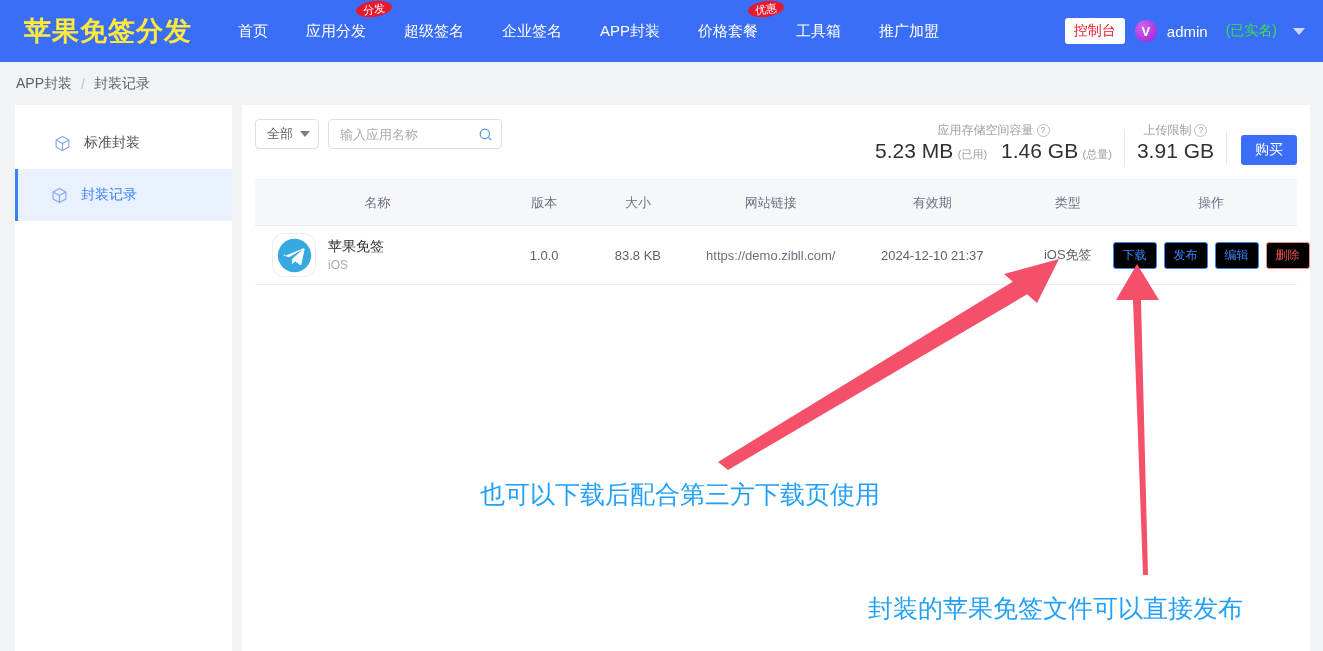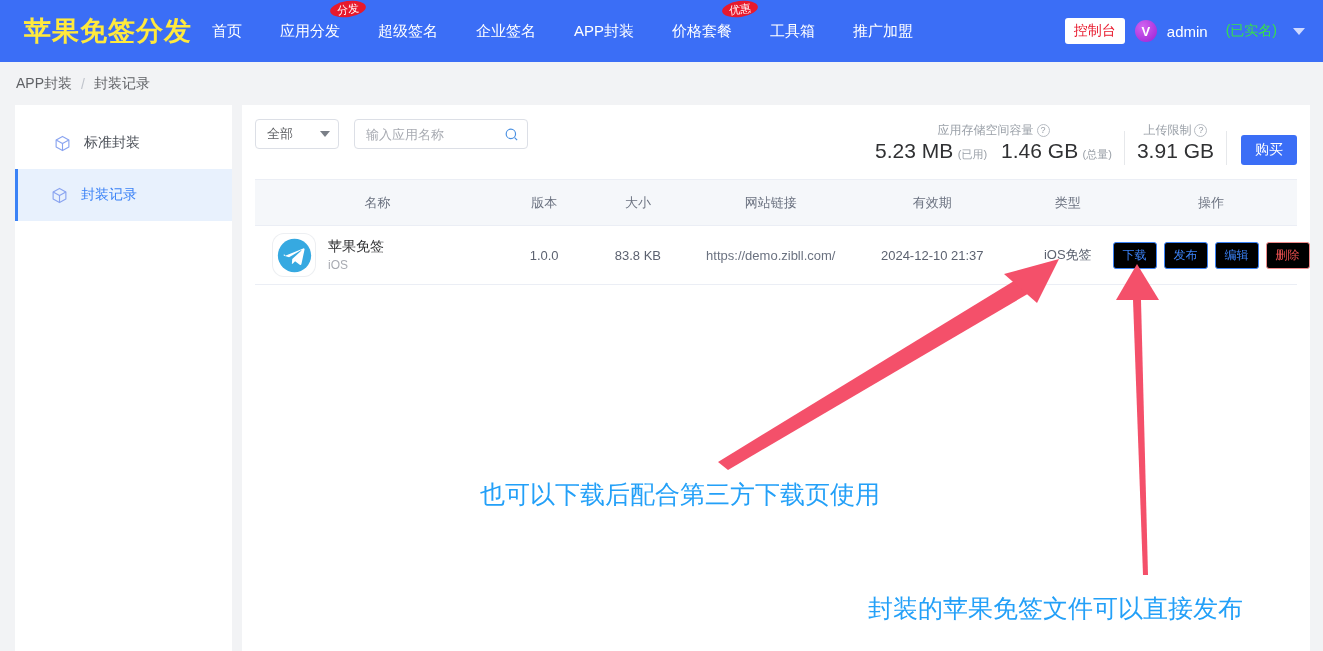--- a/index.html
+++ b/index.html
@@ -19,21 +19,21 @@
     align-items: center;
     padding: 0 18px 0 24px;
     z-index: 5;
   }
   .brand {
     color: #ffe93d;
     font-size: 27px;
     font-weight: bold;
     letter-spacing: 1px;
     white-space: nowrap;
-    margin-right: 20px;
+    margin-right: 46px;
   }
   .nav {
     display: flex;
     align-items: center;
     gap: 38px;
     flex: 1;
   }
   .nav-item {
     position: relative;
     color: #ffffff;
@@ -144,40 +144,40 @@
     overflow: hidden;
   }
 
   
   .toolbar {
     display: flex;
     align-items: flex-start;
     height: 60px;
   }
   .select-box {
-    width: 84px; height: 30px;
+    width: 64px; height: 30px;
     border: 1px solid #dcdfe6;
     border-radius: 4px;
     display: flex;
     align-items: center;
     justify-content: space-between;
     padding: 0 8px 0 11px;
     font-size: 13px;
     color: #606266;
     cursor: pointer;
     flex: none;
   }
   .select-arrow {
     width: 0; height: 0;
     border-left: 5px solid transparent;
     border-right: 5px solid transparent;
     border-top: 6px solid #7a7f87;
   }
   .search-box {
-    margin-left: 15px;
+    margin-left: 9px;
     width: 174px; height: 30px;
     border: 1px solid #dcdfe6;
     border-radius: 4px;
     display: flex;
     align-items: center;
     padding: 0 8px 0 11px;
     flex: none;
   }
   .search-box input {
     flex: 1;

